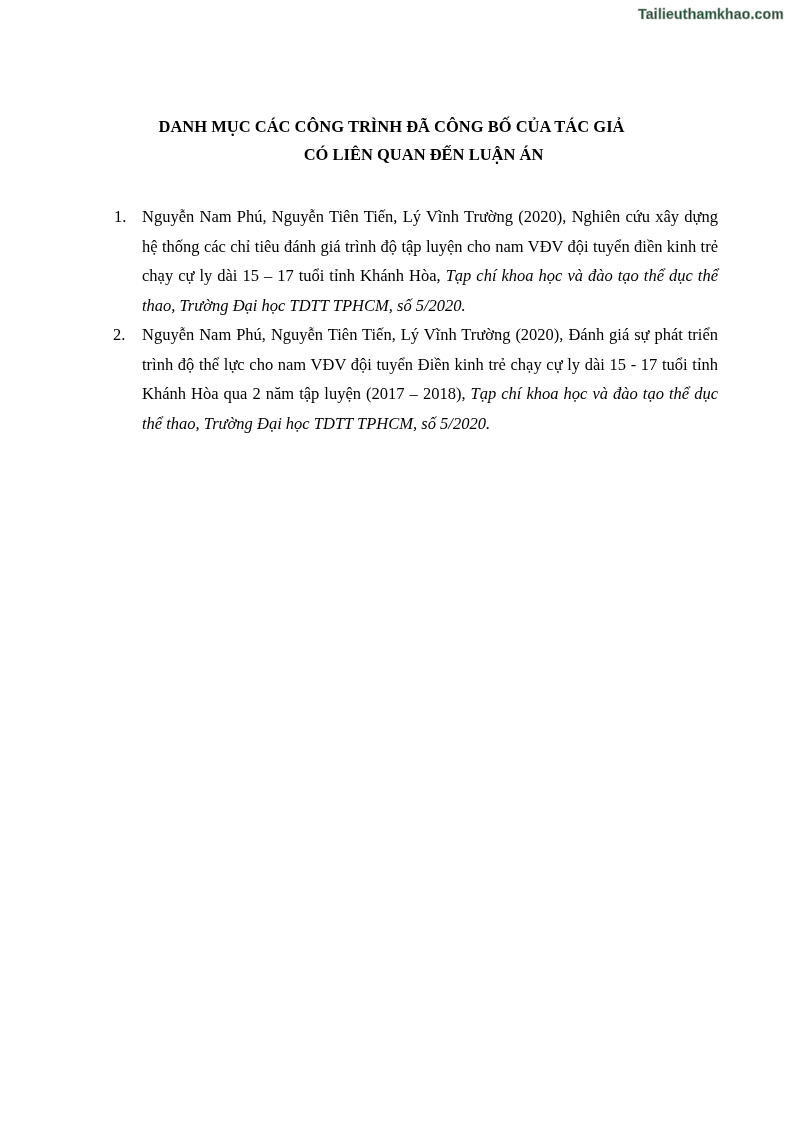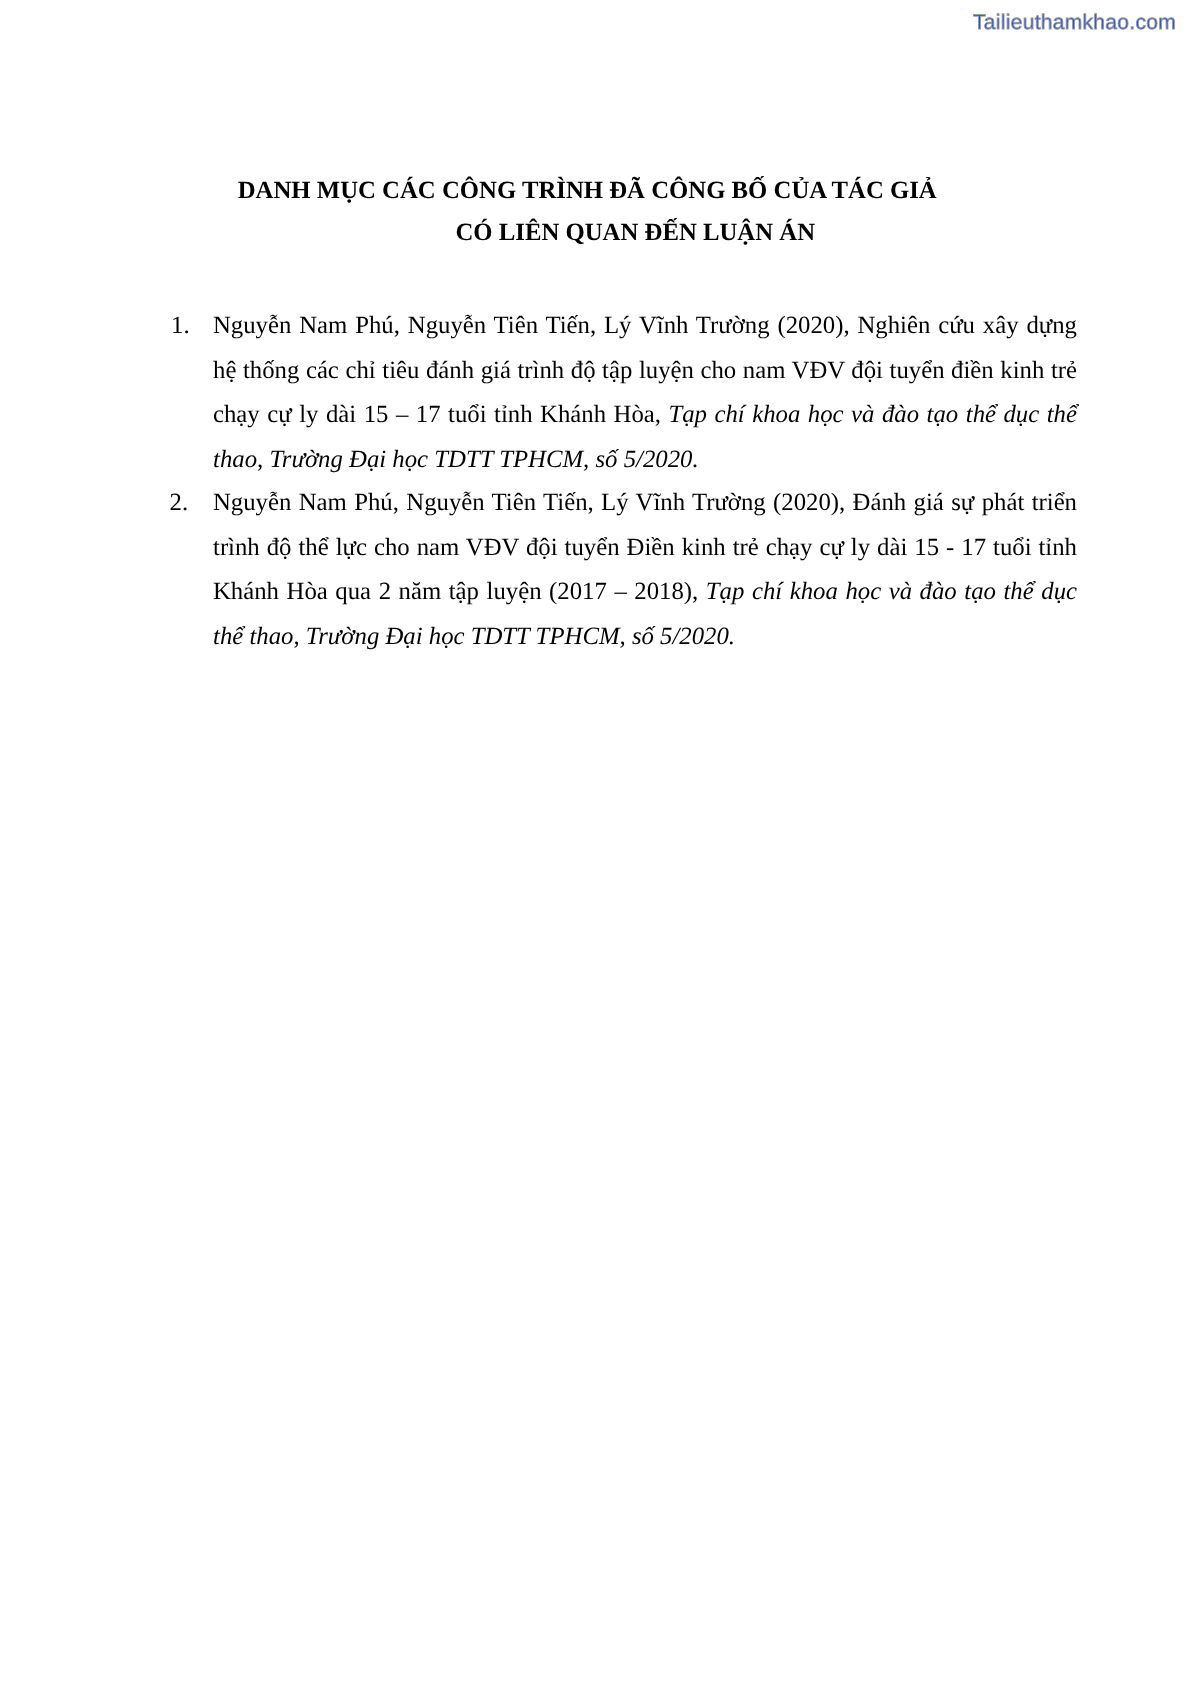--- a/index.html
+++ b/index.html
@@ -4,23 +4,24 @@
 <style>
   html, body { margin: 0; padding: 0; }
   body {
     width: 794px; height: 1123px; background: #ffffff; position: relative;
     font-family: "Liberation Serif", "DejaVu Serif", serif; color: #000;
     overflow: hidden;
   }
   .watermark {
     position: absolute; top: 6px; right: 10px;
     font-family: "Liberation Sans", "DejaVu Sans", sans-serif;
-    font-size: 14px; color: #1d4ed8;
+    font-size: 14px; color: #14532d;
     -webkit-text-stroke: 0.6px #9a9a9a;
     letter-spacing: 0.2px;
+    font-weight: bold;
   }
   .title {
     position: absolute; left: 0; width: 783px; text-align: center;
     font-weight: bold; font-size: 16.5px;
   }
   .t1 { top: 117px; }
   .t2 { top: 145px; margin-left: 32px; }
   .entry {
     position: absolute; left: 142px; width: 576px;
     font-size: 16.5px; line-height: 29.5px; text-align: justify;

